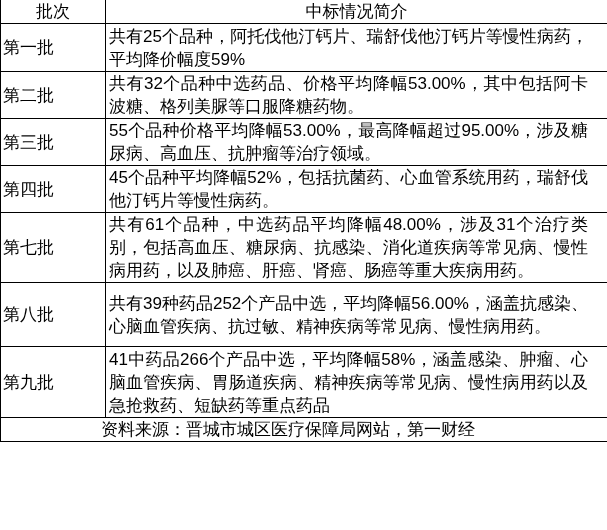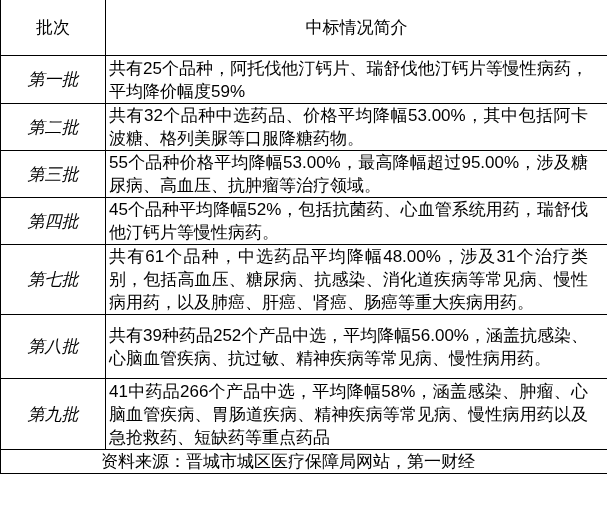--- a/index.html
+++ b/index.html
@@ -26,25 +26,23 @@
   table.bid-table th,
   table.bid-table td {
     border: 1px solid #000000;
     vertical-align: middle;
     line-height: 23px;
     font-weight: normal;
     overflow: hidden;
   }
   
   table.bid-table tr:first-child th { border-top: none; }
-  th.col-head { text-align: center; padding: 16px 2px; }
+  th.col-head { text-align: center; padding: 0 2px; }
   td.batch {
-    text-align: center;
     padding: 0 2px;
-    font-style: italic;
   }
   td.summary {
     text-align: left;
     padding: 0 19px 0 3px;
     text-align: justify;
   }
   tr.rh-head   { height: 23px; }
   tr.rh-1      { height: 48px; }
   tr.rh-2      { height: 46px; }
   tr.rh-3      { height: 46px; }

